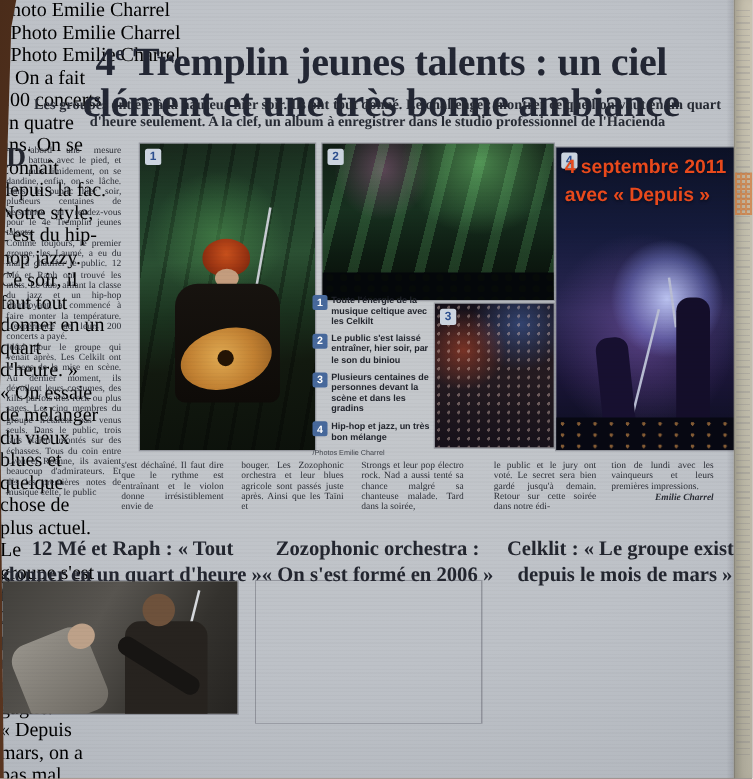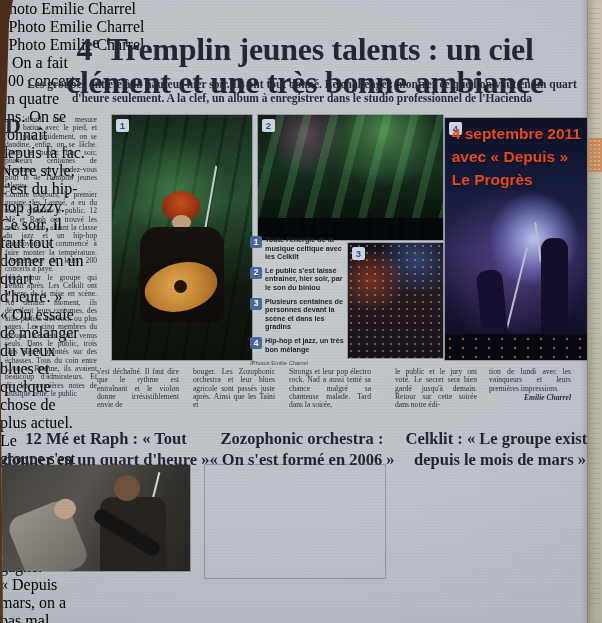--- a/index.html
+++ b/index.html
@@ -204,21 +204,20 @@
     <div class="ph ph3">
       <div class="pbadge">3</div>
       <div class="lyr ph3-heads"></div>
     </div>
 
     <div class="ph ph4">
       <div class="pbadge">4</div>
       <div class="ph4-text">
         <div>4 septembre 2011</div>
         <div>avec « Depuis »</div>
-        <div>Le Progrès</div>
       </div>
       <div class="lyr ph4-mic1"></div>
       <div class="lyr ph4-mic2"></div>
       <div class="lyr ph4-fig1"></div>
       <div class="lyr ph4-fig2"></div>
       <div class="lyr ph4-stage"></div>
     </div>
 
     <div class="bodycol bcol" style="left:97px">s'est déchaîné. Il faut dire que le rythme est entraînant et le violon donne irrésistiblement envie de</div>
     <div class="bodycol bcol" style="left:193px">bouger. Les Zozophonic orchestra et leur blues agricole sont passés juste après. Ainsi que les Taïni et</div>

